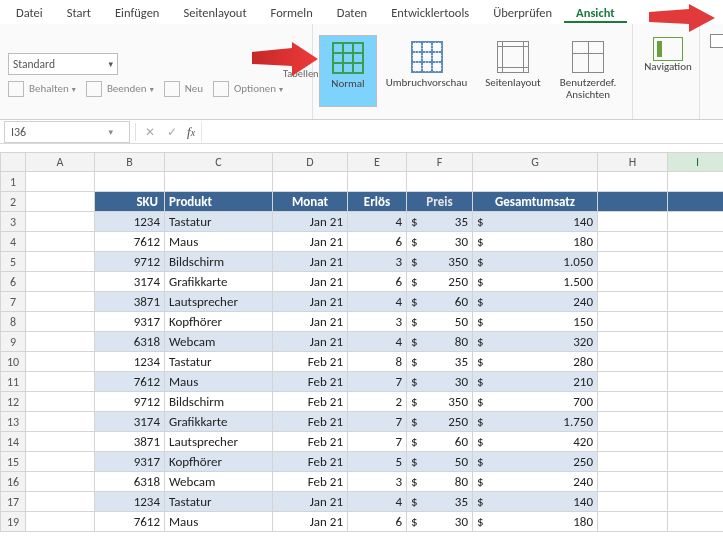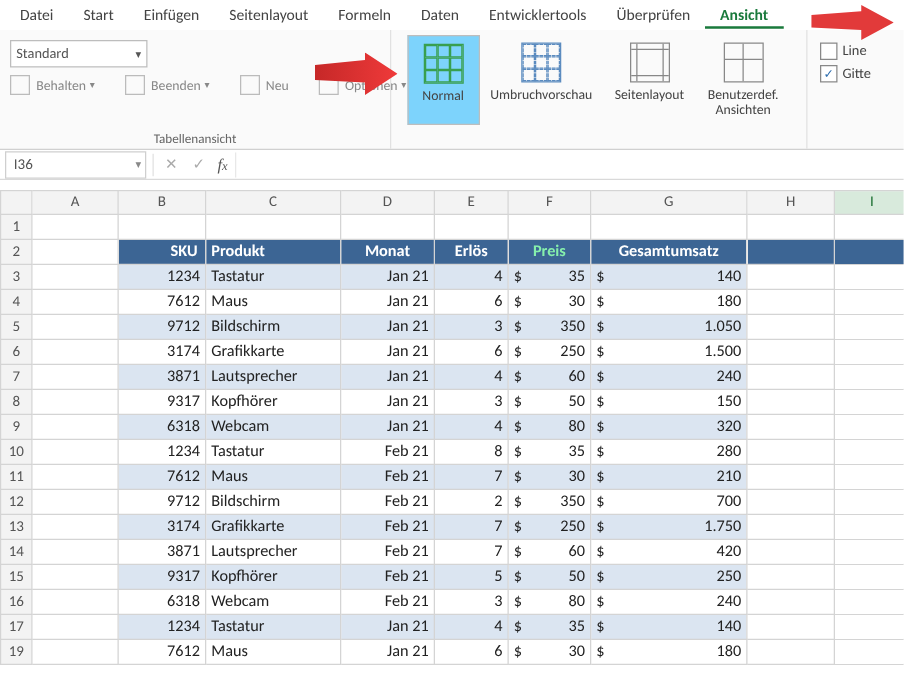--- a/index.html
+++ b/index.html
@@ -37,21 +37,21 @@
 
   
   .ribbon {
     display: flex;
     border-bottom: 1px solid #d0d0d0;
     height: 95px;
     background: #fafafa;
   }
   .ribbon-group {
     display: flex;
-    flex-direction: column;
+    flex-direction: row;
     align-items: center;
     border-right: 1px solid #e1e1e1;
     padding: 4px 6px 2px 6px;
     position: relative;
   }
   .ribbon-group .group-body {
     display: flex;
     align-items: flex-start;
     flex: 1;
   }
@@ -152,21 +152,21 @@
     width: 100px; height: 20px;
     border: 1px solid #bdbdbd;
     background: #fff;
     display: flex; align-items: center;
     font-size: 11.5px; color: #555;
     padding: 0 4px;
     justify-content: space-between;
   }
   .small-combo .caret { font-size: 9px; color: #555; }
   .small-icon-row {
-    display: flex; gap: 24px; align-items: center;
+    display: flex; gap: 10px; align-items: center;
     font-size: 11px; color: #777;
     padding: 6px 0 0 2px;
   }
   .small-icon-row span.icon {
     width: 14px; height: 14px; display: inline-block;
     border: 1px solid #bbb;
     position: relative;
     margin-right: 2px;
     vertical-align: middle;
   }
@@ -179,21 +179,21 @@
     height: 23px;
     border-bottom: 1px solid #d9d9d9;
     font-size: 12px;
     background: #fff;
   }
   .name-box {
     width: 102px; height: 20px;
     border: 1px solid #cfcfcf;
     margin: 0 2px 0 4px;
     display: flex; align-items: center; justify-content: space-between;
-    padding: 0 3px 0 6px;
+    padding: 0 16px 0 6px;
     color: #555;
     background: #fff;
   }
   .fx-area { display: flex; align-items: center; }
   .fx-btn { width: 22px; text-align: center; color: #aaa; cursor: default; }
   .fx-fx { font-style: italic; font-family: "Cambria Math", serif; font-size: 13px; color: #555; padding-left: 4px; }
   .fx-sep {
     width: 1px; height: 18px; background: #e1e1e1; margin: 0 3px;
   }
 
@@ -377,20 +377,29 @@
         <div class="icon-box icon-pagelayout"></div>
         <span>Seitenlayout</span>
       </div>
       <div class="big-btn" style="width:72px">
         <div class="icon-box icon-custom"></div>
         <span>Benutzerdef. Ansichten</span>
       </div>
     </div>
   </div>
 
+  <div class="ribbon-group" style="width:54px;border-right:1px solid #e1e1e1">
+    <div class="group-body">
+      <div class="big-btn" style="width:54px">
+        <div class="icon-nav"></div>
+        <span>Navigation</span>
+      </div>
+    </div>
+    <div class="group-label">&nbsp;</div>
+  </div>
 
   <div class="ribbon-group" style="border-right:none;flex:1;align-items:flex-start;padding-top:8px">
     <div class="chk-row">
       <span class="chk"></span>
       <span>Line</span>
     </div>
     <div class="chk-row">
       <span class="chk">✓</span>
       <span>Gitte</span>
     </div>
@@ -452,21 +461,21 @@
           <td class=""></td>
           <td class=""></td>
         </tr>
         <tr class="thead">
           <th class="rowhdr">2</th>
           <td class="" style="background: rgb(255, 255, 255);"></td>
           <td class="data" style="background: rgb(60, 101, 148); color: rgb(255, 255, 255); font-weight: 700; text-align: right; padding-right: 6px;">SKU</td>
           <td class="data" style="background: rgb(60, 101, 148); color: rgb(255, 255, 255); font-weight: 700; text-align: left;">Produkt</td>
           <td class="data" style="background: rgb(60, 101, 148); color: rgb(255, 255, 255); font-weight: 700; text-align: center;">Monat</td>
           <td class="data" style="background: rgb(60, 101, 148); color: rgb(255, 255, 255); font-weight: 700; text-align: center;">Erlös</td>
-          <td class="data" style="background: rgb(60, 101, 148); color: #86efac; font-weight: 700; text-align: center;">Preis</td>
+          <td class="data" style="background: rgb(60, 101, 148); color: #e5e5e5; font-weight: 700; text-align: center;">Preis</td>
           <td class="data" style="background: rgb(60, 101, 148); color: rgb(255, 255, 255); font-weight: 700; text-align: center;">Gesamtumsatz</td>
           <td class=""></td>
           <td class="cell-I"></td>
         </tr>
         <tr class="band0">
           <th class="rowhdr">3</th>
           <td class=""></td>
           <td class="data sku">1234</td>
           <td class="data prod">Tastatur</td>
           <td class="data mon">Jan 21</td>

